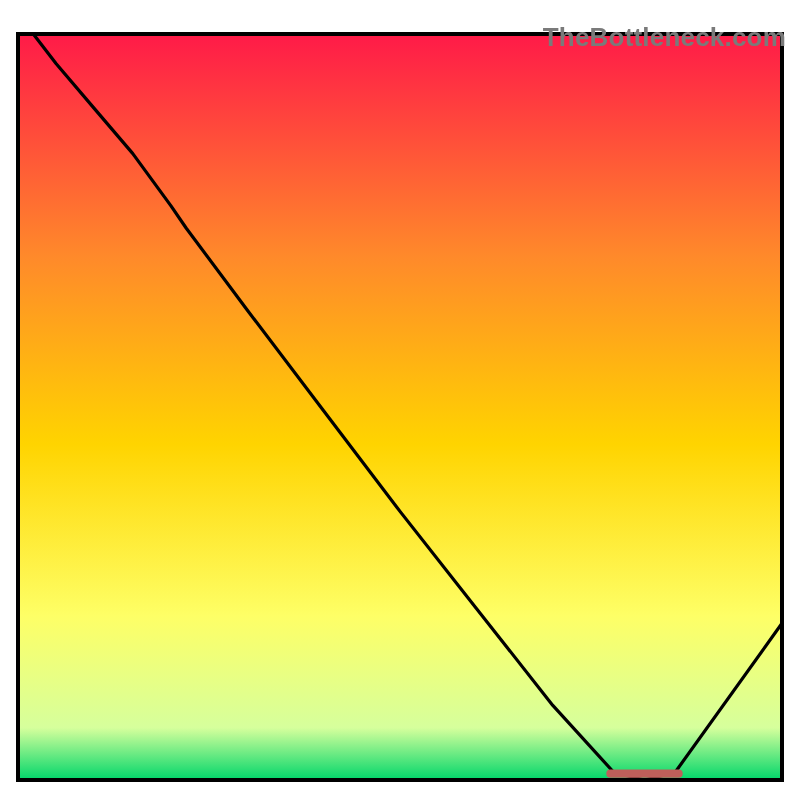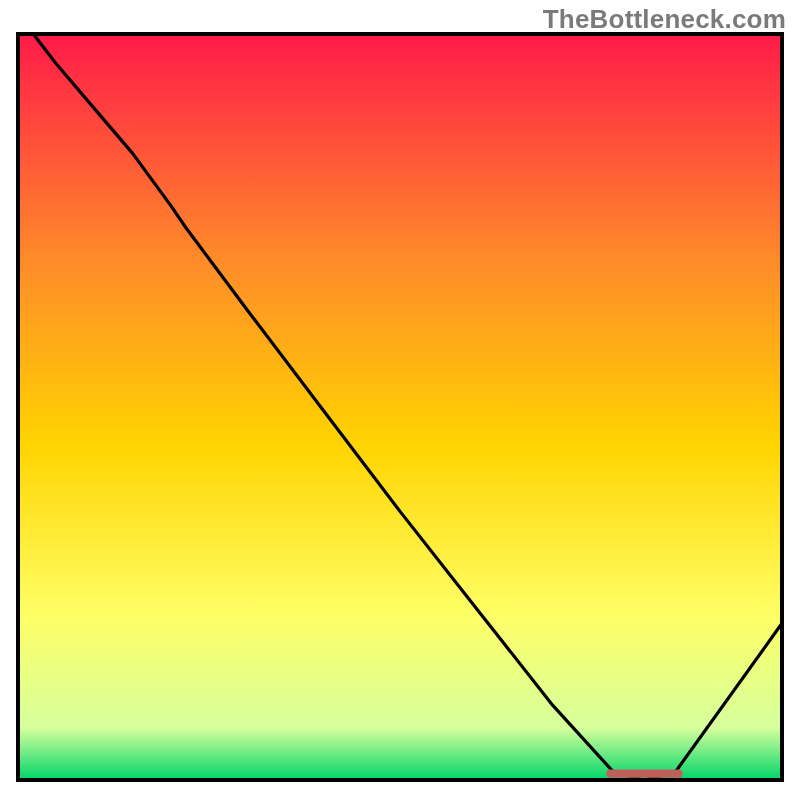--- a/index.html
+++ b/index.html
@@ -11,21 +11,21 @@
     background: #ffffff;
     font-family: Arial, Helvetica, sans-serif;
   }
   .chart-container {
     position: relative;
     width: 800px;
     height: 800px;
   }
   .watermark {
     position: absolute;
-    top: 4px;
+    top: 22px;
     right: 14px;
     font-size: 26px;
     font-weight: 600;
     color: #7a7a7a;
     letter-spacing: 0.2px;
     z-index: 5;
   }
   svg {
     display: block;
   }

